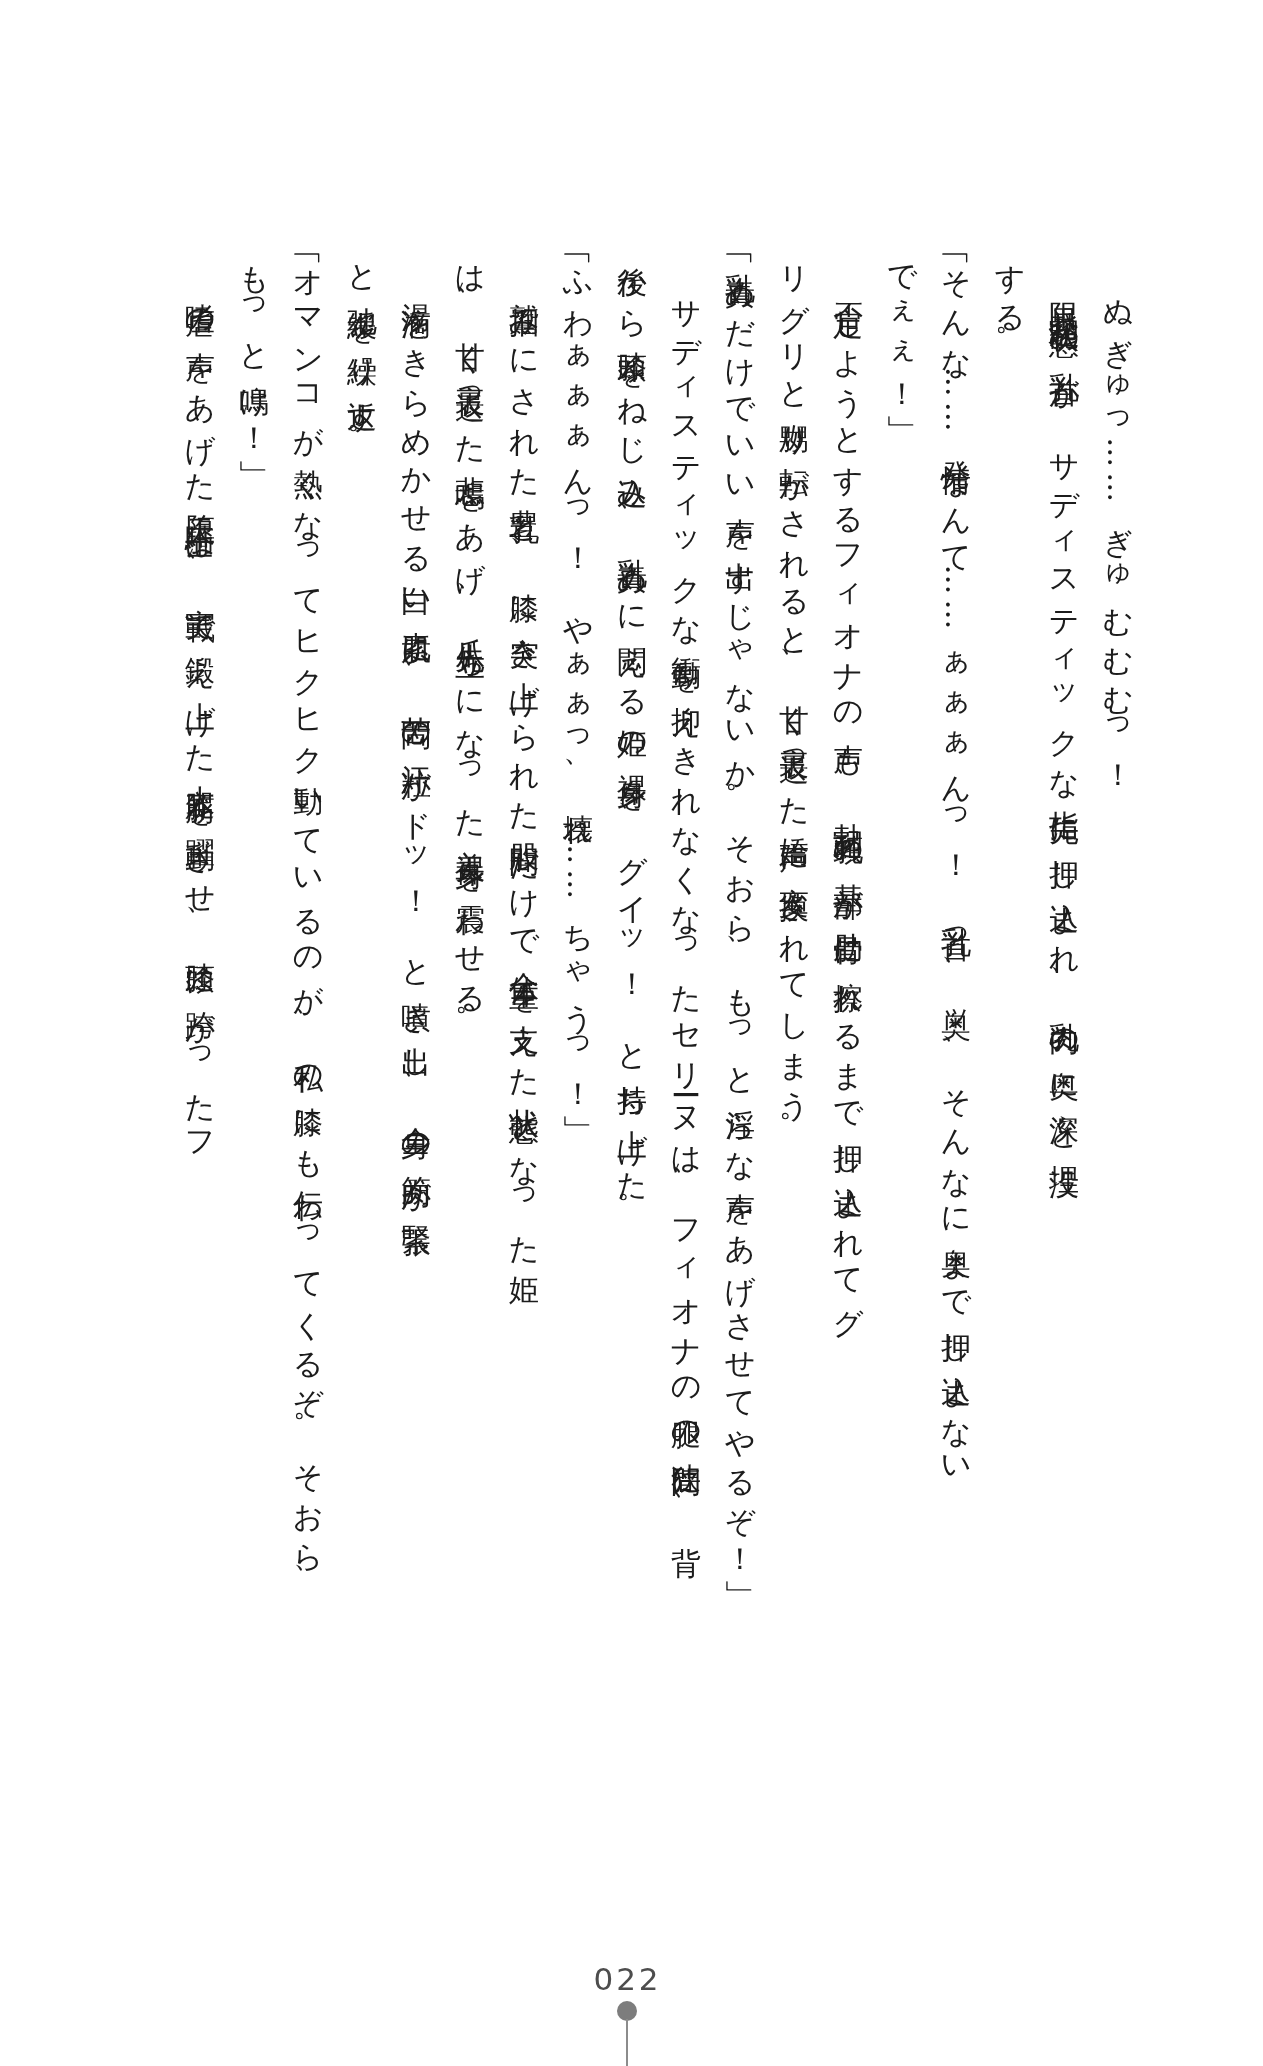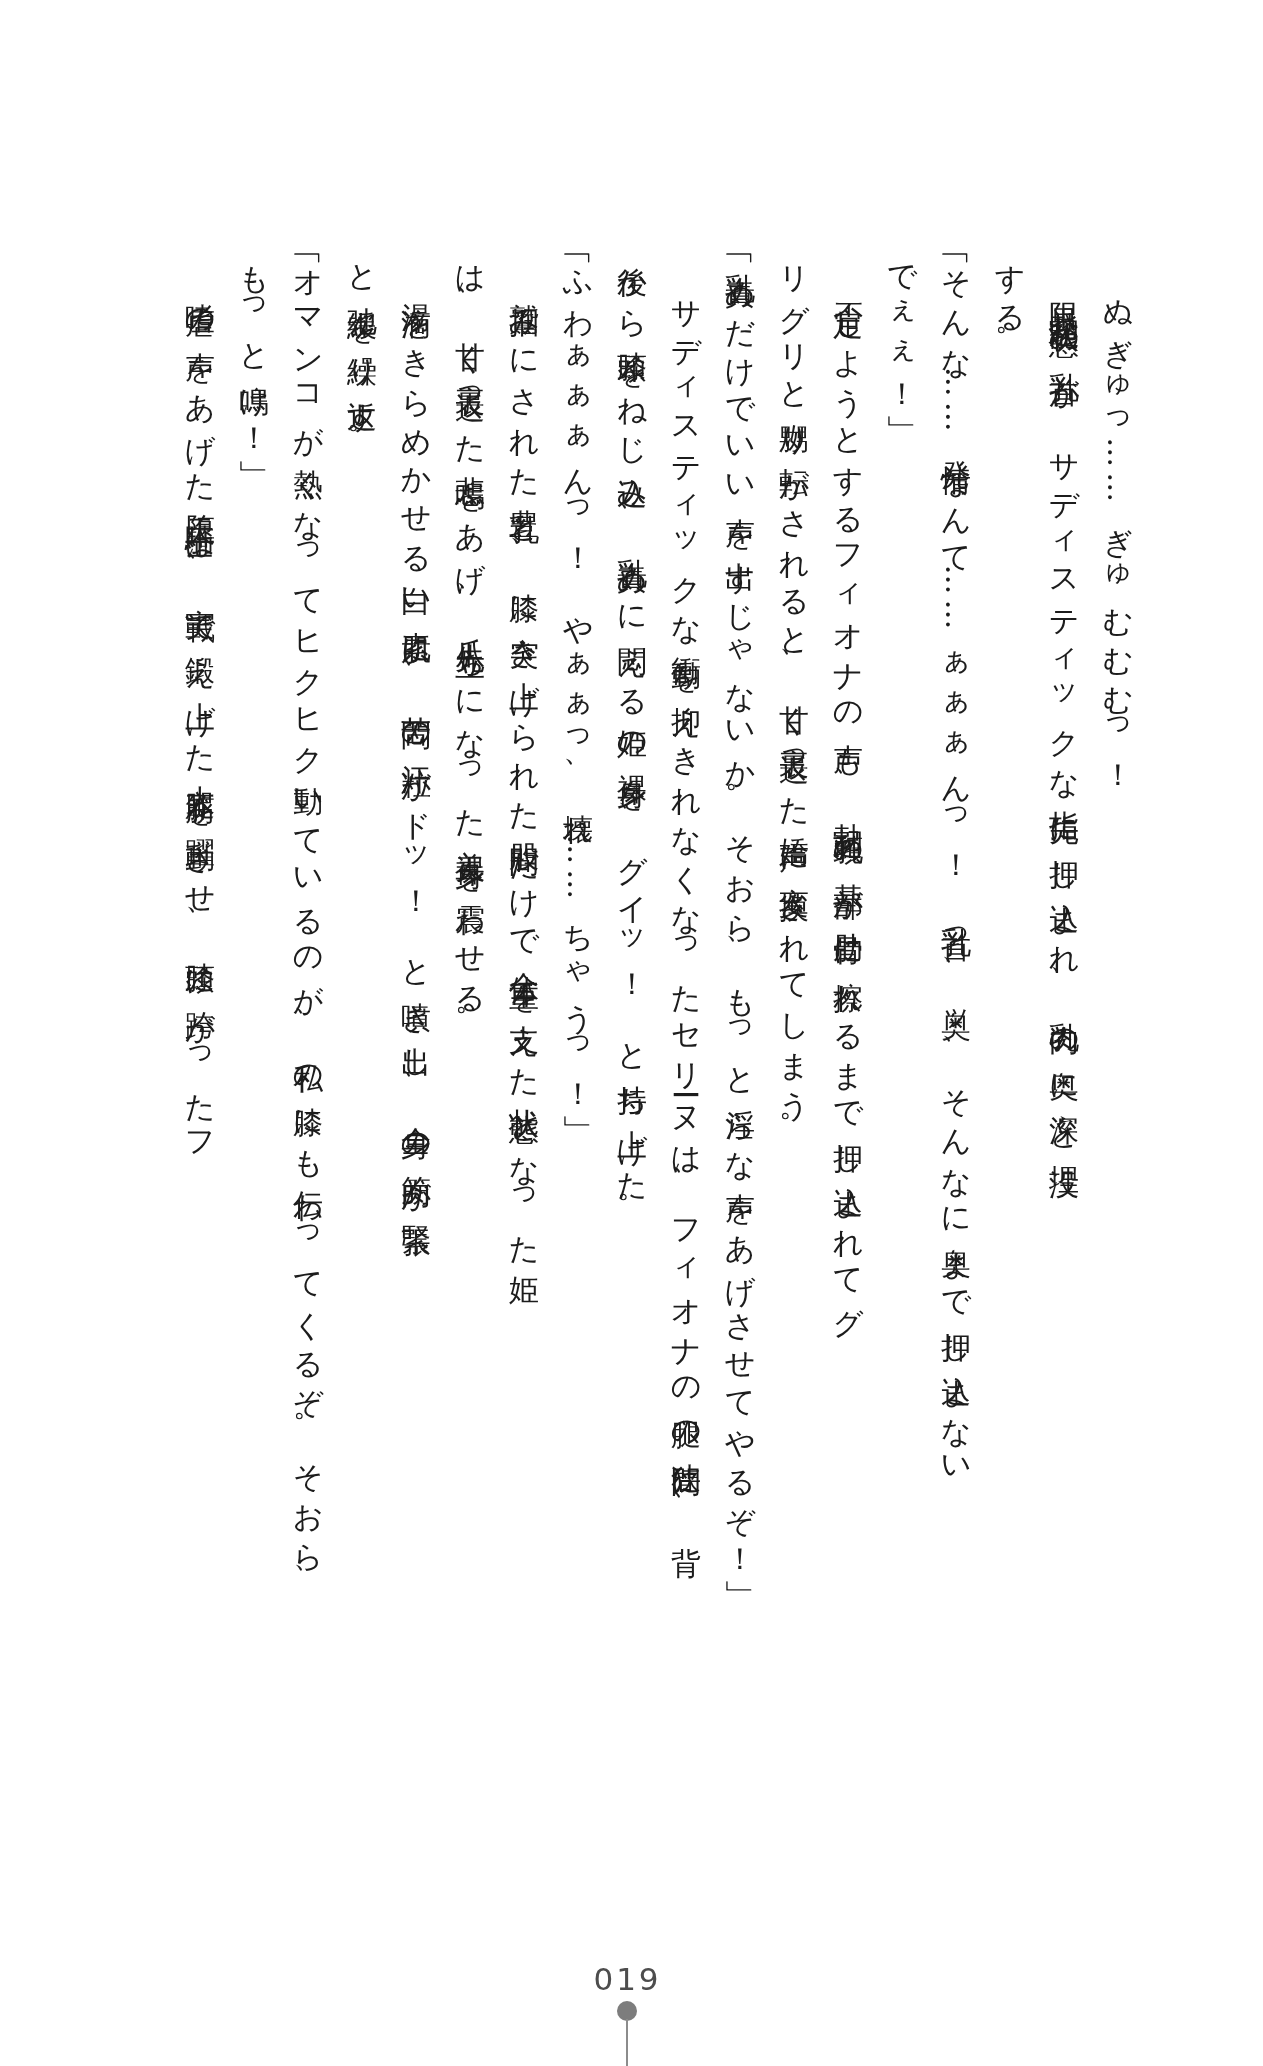--- a/index.html
+++ b/index.html
@@ -83,18 +83,18 @@
     <p>　鷲掴みにされた豊乳と、膝に突き上げられた股間だけで全体重を支えた状態となった姫</p>
     <p>は、甘く裏返った悲鳴をあげ、爪先立ちになった美裸身を震わせる。</p>
     <p>　湯滴をきらめかせる白い素肌に、苦悶の汗粒がドッ！　と噴き出し、全身の筋肉が緊張</p>
     <p>と弛緩を繰り返す。</p>
     <p>「オマンコが熱くなってヒクヒク動いているのが、私の膝にも伝わってくるぞ。そおら、</p>
     <p>もっと鳴け！」</p>
     <p>　嗜虐の声をあげた堕天騎士は、実戦で鍛え上げた大腿筋を躍動させ、膝頭に跨がったフ</p>
   </section>
 
   <footer>
-    <div class="page-number">019</div>
+    <div class="page-number">022</div>
     <div class="ornament-circle"></div>
     <div class="ornament-line"></div>
   </footer>
 
 </main>
 
 </body></html>

